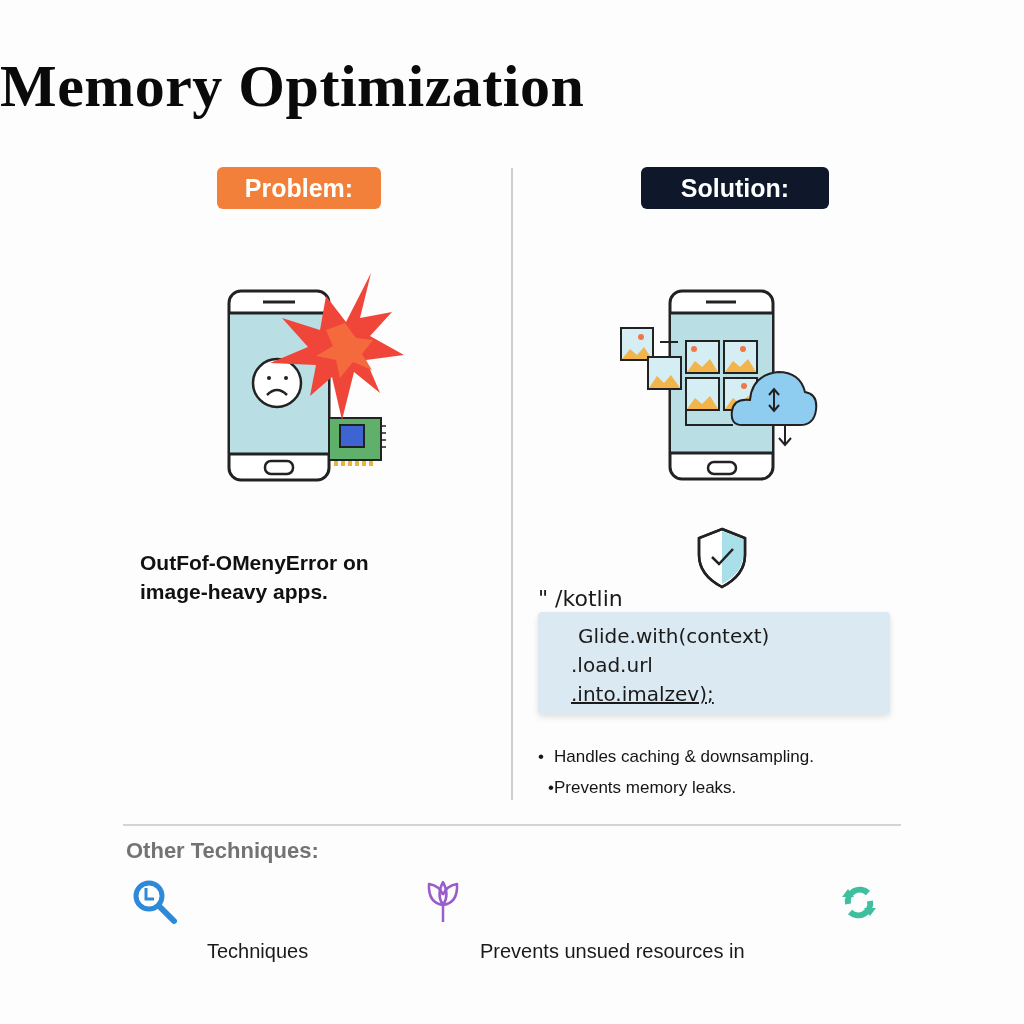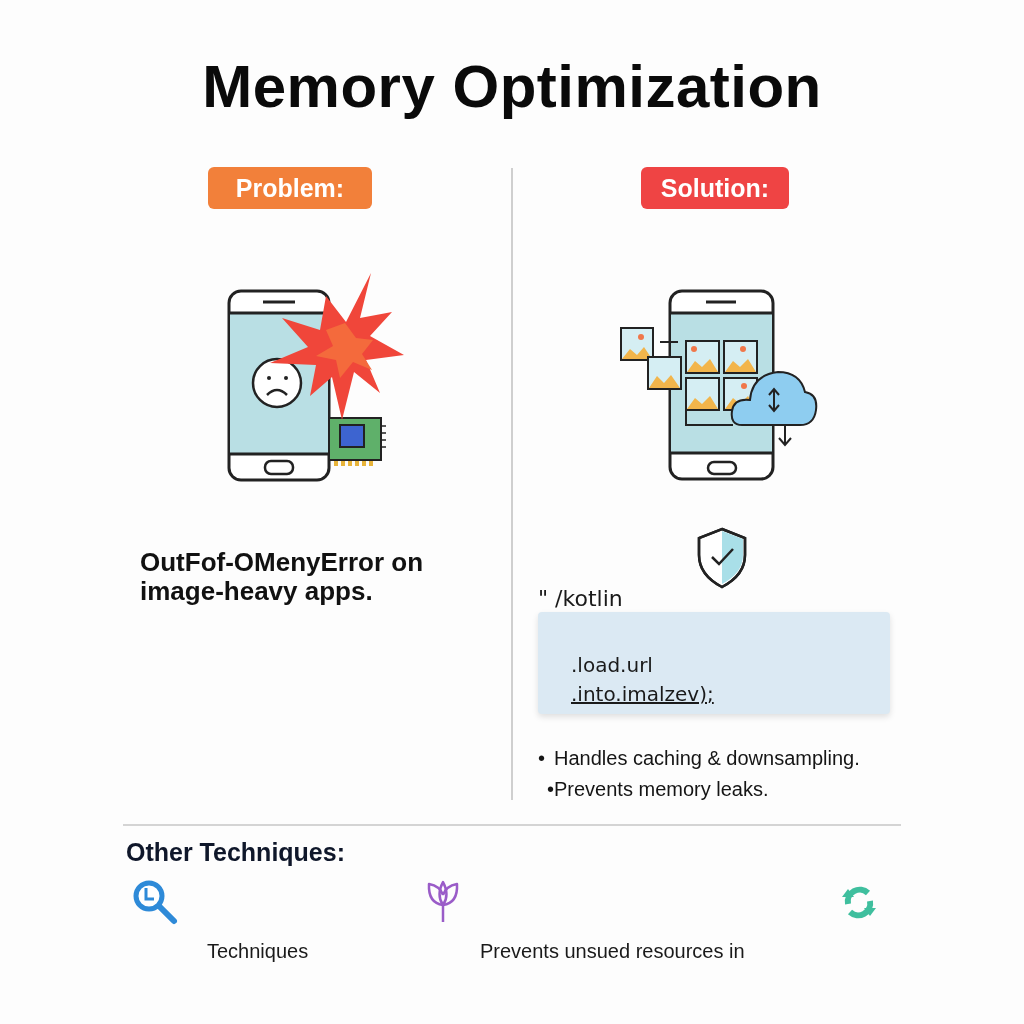--- a/index.html
+++ b/index.html
@@ -4,60 +4,60 @@
 <style>
   html, body { margin: 0; padding: 0; }
   body {
     width: 1024px; height: 1024px; position: relative; overflow: hidden;
     background: #fdfdfd;
     font-family: "Liberation Sans", sans-serif;
     color: #111;
   }
   .abs { position: absolute; }
   #title {
-    left: 0; width: 1024px; top: 52px; text-align: center;
-    font-size: 60px; font-weight: bold; letter-spacing: 0.5px; color: #0a0a0a;
+    left: 0; width: 1024px; top: 52px; 
+    font-size: 60px; font-weight: bold; letter-spacing: 0.5px; color: #0a0a0a; font-family: Liberation Serif, serif;
   }
   .badge {
     color: #fff; font-weight: bold; font-size: 25px; border-radius: 6px;
     height: 42px; line-height: 42px; text-align: center;
   }
-  #badge-problem { left: 208px; top: 167px; width: 164px; background: #f2803a; }
-  #badge-solution { left: 641px; top: 167px; width: 148px; background: #ef4444; }
+  #badge-problem { left: 217px; top: 167px; width: 164px; background: #f2803a; }
+  #badge-solution { left: 641px; top: 167px; width: 188px; background: #0f172a; }
   #vdivider { left: 511px; top: 168px; width: 2px; height: 632px; background: #cfcfcf; }
   #hdivider { left: 123px; top: 824px; width: 778px; height: 2px; background: #d4d4d4; }
 
   #problem-text {
     left: 140px; top: 548px; width: 300px;
-    font-size: 26px; font-weight: bold; line-height: 29px; color: #111;
+    font-size: 21px; font-weight: bold; line-height: 29px; color: #111;
   }
   #code-lang {
     left: 538px; top: 586px; font-size: 22px; color: #1a1a1a;
     font-family: "DejaVu Sans", sans-serif;
   }
   #code-block {
     left: 538px; top: 612px; width: 352px; height: 102px;
     background: #dbe9f3; border-radius: 4px;
     box-shadow: 0 3px 6px rgba(0,0,0,0.12);
     font-family: "DejaVu Sans", sans-serif; font-size: 20px; color: #1a1a1a;
   }
   .code-line { position: absolute; left: 0; white-space: pre; }
   #code-line-0 { top: 12px; left: 40px; }
   #code-line-1 { top: 41px; left: 33px; }
   #code-line-2 { top: 70px; left: 33px; text-decoration: underline; }
 
   .bullet {
-    font-size: 20px; color: #151515; white-space: nowrap;
+    font-size: 17px; color: #151515; white-space: nowrap;
   }
   .bullet .dot { display: inline-block; width: 16px; }
   #bullet-0 { left: 538px; top: 747px; }
   #bullet-1 { left: 538px; top: 778px; text-align: right; }
 
   #other-heading {
-    left: 126px; top: 838px; font-size: 25px; font-weight: bold; color: #0f172a;
+    left: 126px; top: 838px; font-size: 22px; font-weight: bold; color: #737373;
   }
   .tech-text { font-size: 20px; line-height: 31px; color: #1a1a1a; white-space: pre; }
   #tech-0-text { left: 207px; top: 874px; }
   #tech-1-text { left: 480px; top: 874px; }
   svg { position: absolute; overflow: visible; }
 </style>
 </head>
 <body>
 
 <div id="title" class="abs">Memory Optimization</div>
@@ -162,20 +162,21 @@
   <g>
     <path d="M722 529 L745 538 V555 Q745 575 722 587 Q699 575 699 555 V538 Z" fill="#fff" stroke="#222" stroke-width="2.5"></path>
     <path d="M722 531 L743 539 V555 Q743 573 722 584 Z" fill="#a9dfe8"></path>
     <path d="M722 529 L745 538 V555 Q745 575 722 587 Q699 575 699 555 V538 Z" fill="none" stroke="#222" stroke-width="2.5"></path>
     <polyline points="712,557 719,564 733,549" fill="none" stroke="#222" stroke-width="2.5"></polyline>
   </g>
 </svg>
 
 <div id="code-lang" class="abs">" /kotlin</div>
 <div id="code-block" class="abs">
+  <div id="code-line-0" class="code-line">Glide.with(context)</div>
   <div id="code-line-1" class="code-line">.load.url</div>
   <div id="code-line-2" class="code-line">.into.imalzev);</div>
 </div>
 
 <div id="bullet-0" class="abs bullet">
   <span class="dot">•</span><span>Handles caching &amp; downsampling.</span>
 </div>
 <div id="bullet-1" class="abs bullet">
   <span class="dot">•</span><span>Prevents memory leaks.</span>
 </div>

